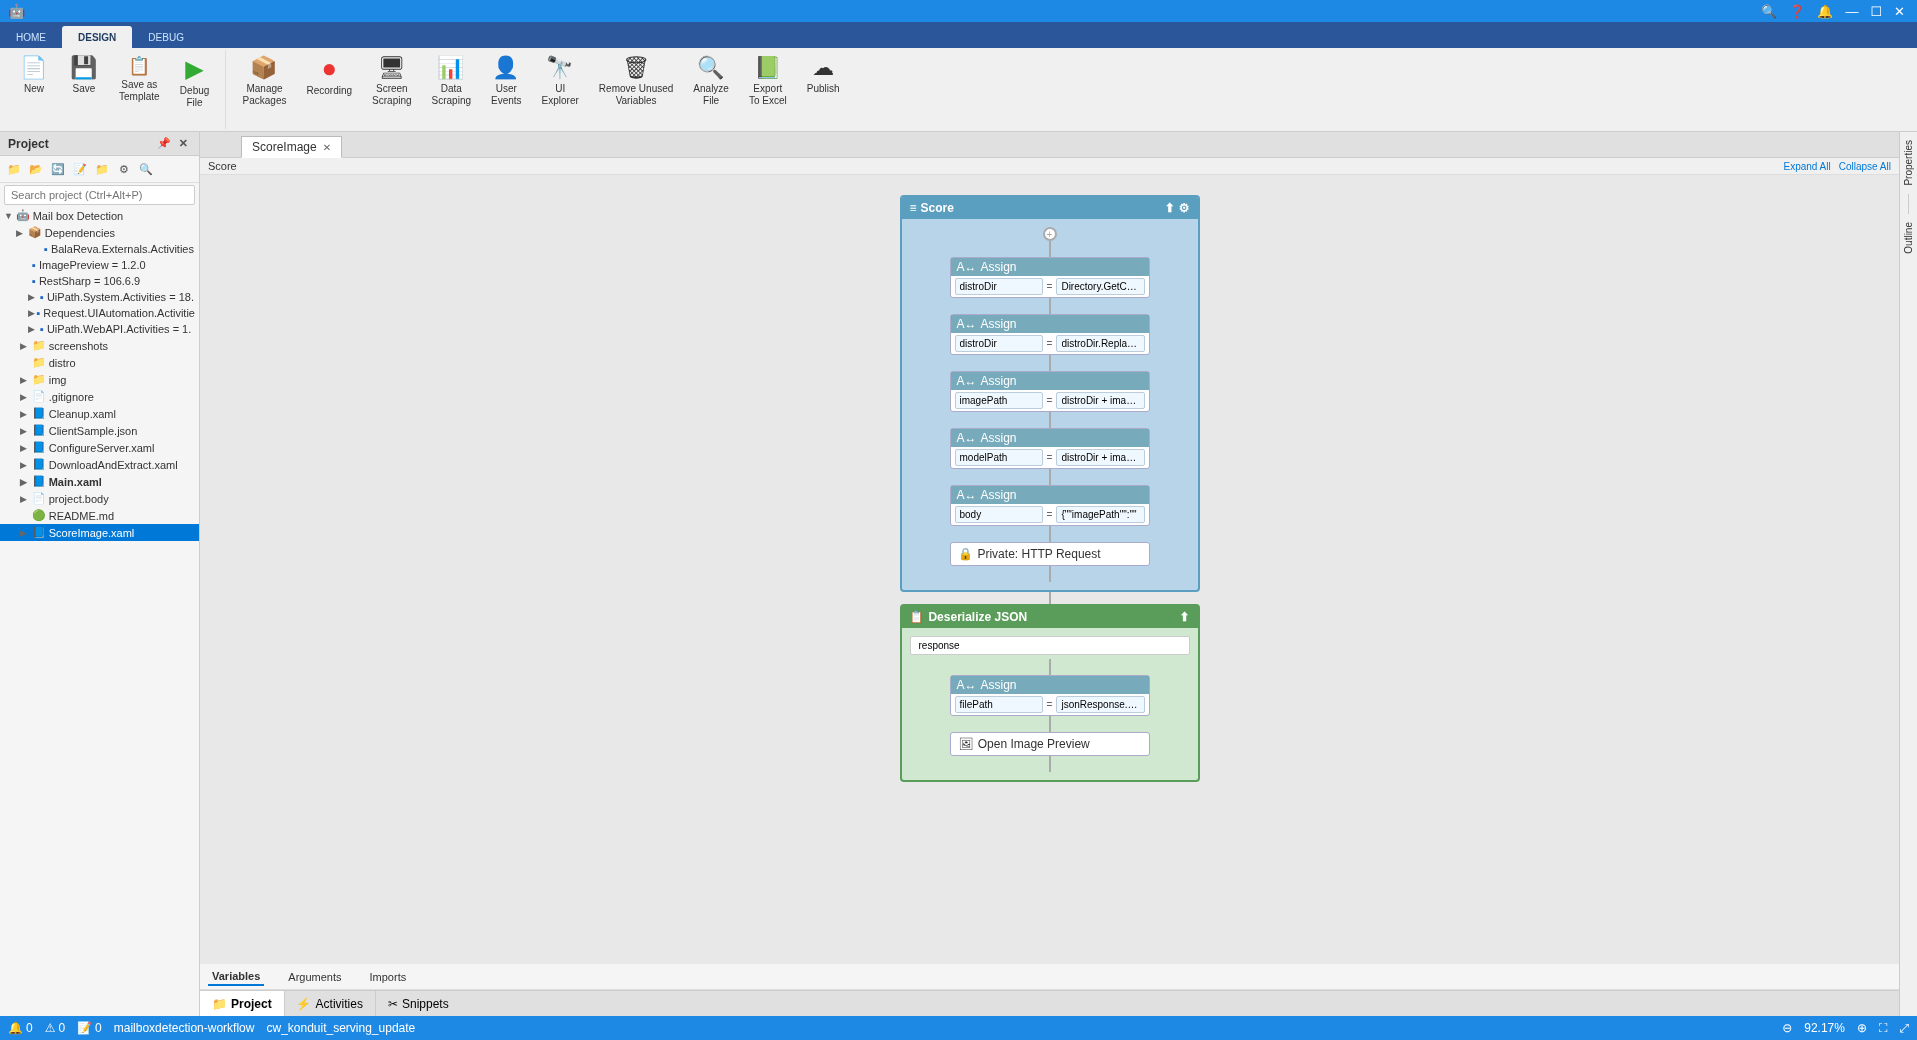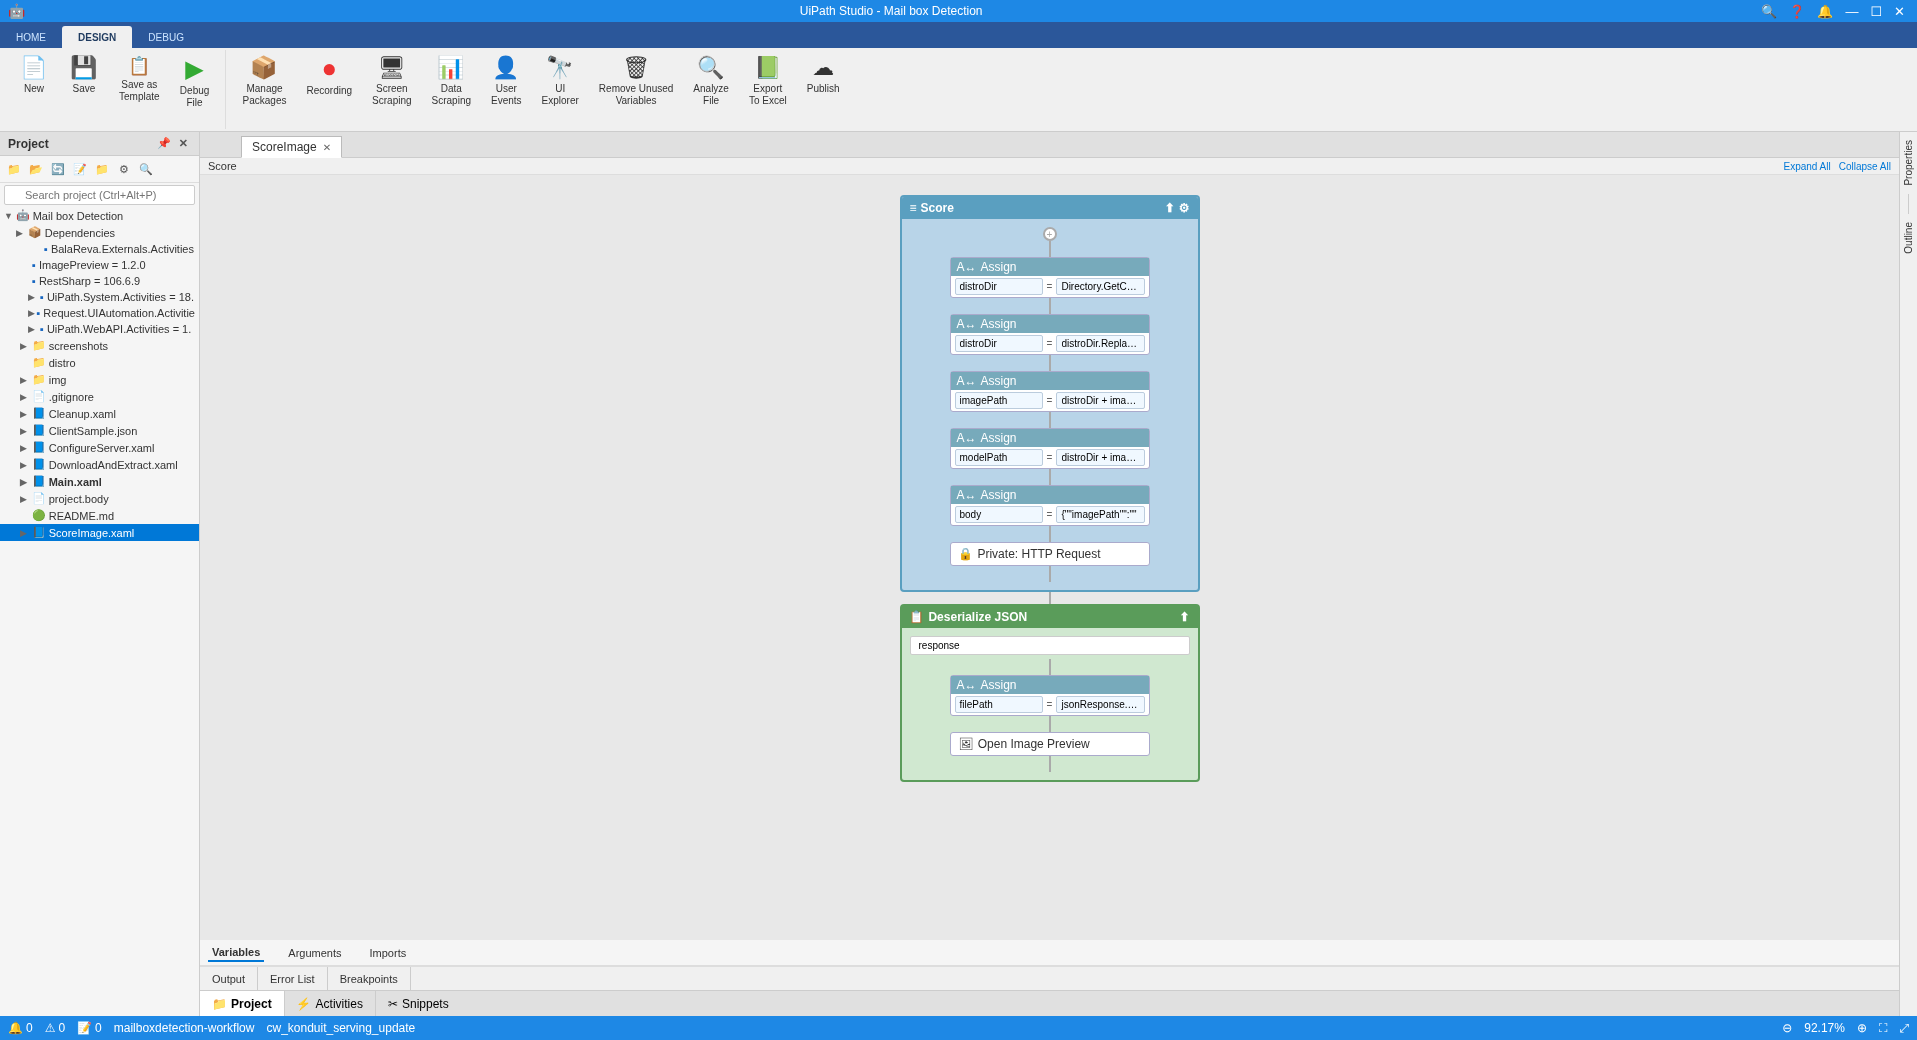--- a/index.html
+++ b/index.html
@@ -135,21 +135,21 @@
     }
     .left-panel-toolbar-btn {
       width: 20px; height: 20px;
       display: flex; align-items: center; justify-content: center;
       cursor: pointer; border: 1px solid transparent;
       border-radius: 2px; font-size: 11px; color: #555;
     }
     .search-box {
       margin: 2px 4px;
       width: calc(100% - 8px);
-      padding: 3px 20px;
+      padding: 3px 6px;
       border: 1px solid #ccc;
       border-radius: 2px;
       font-size: 11px;
       color: #999;
       background: white;
     }
     .project-tree {
       flex: 1;
       overflow-y: auto;
       overflow-x: hidden;
@@ -448,21 +448,20 @@
       align-items: center;
     }
   </style>
 </head>
 <body>
 
 <div class="title-bar">
   <div style="display:flex;gap:8px;align-items:center;">
     <span style="font-size:14px;">🤖</span>
   </div>
-  <div class="title-bar-title">UiPath Studio - Mail box Detection</div>
   <div class="title-bar-controls">
     <span title="Search">🔍</span>
     <span title="Help">❓</span>
     <span title="Notifications">🔔</span>
     <span>—</span>
     <span>☐</span>
     <span>✕</span>
   </div>
 </div>
 
@@ -823,25 +822,20 @@
 
       </div>
     </div>
 
     <div class="variables-row">
       <span class="variables-tab active">Variables</span>
       <span class="variables-tab">Arguments</span>
       <span class="variables-tab">Imports</span>
     </div>
 
-    <div class="bottom-panels-row">
-      <div class="bottom-panel-tab">Output</div>
-      <div class="bottom-panel-tab">Error List</div>
-      <div class="bottom-panel-tab">Breakpoints</div>
-    </div>
 
     <div style="display:flex;align-items:center;background:#e0e0e0;border-top:1px solid #ccc;height:26px;">
       <div style="padding:3px 12px;font-size:11px;cursor:pointer;background:white;border-right:1px solid #ccc;display:flex;align-items:center;gap:4px;height:100%;font-weight:bold;">
         <span>📁</span>
         <span>Project</span>
       </div>
       <div style="padding:3px 12px;font-size:11px;cursor:pointer;border-right:1px solid #ccc;display:flex;align-items:center;gap:4px;height:100;height:100%;">
         <span>⚡</span>
         <span>Activities</span>
       </div>

